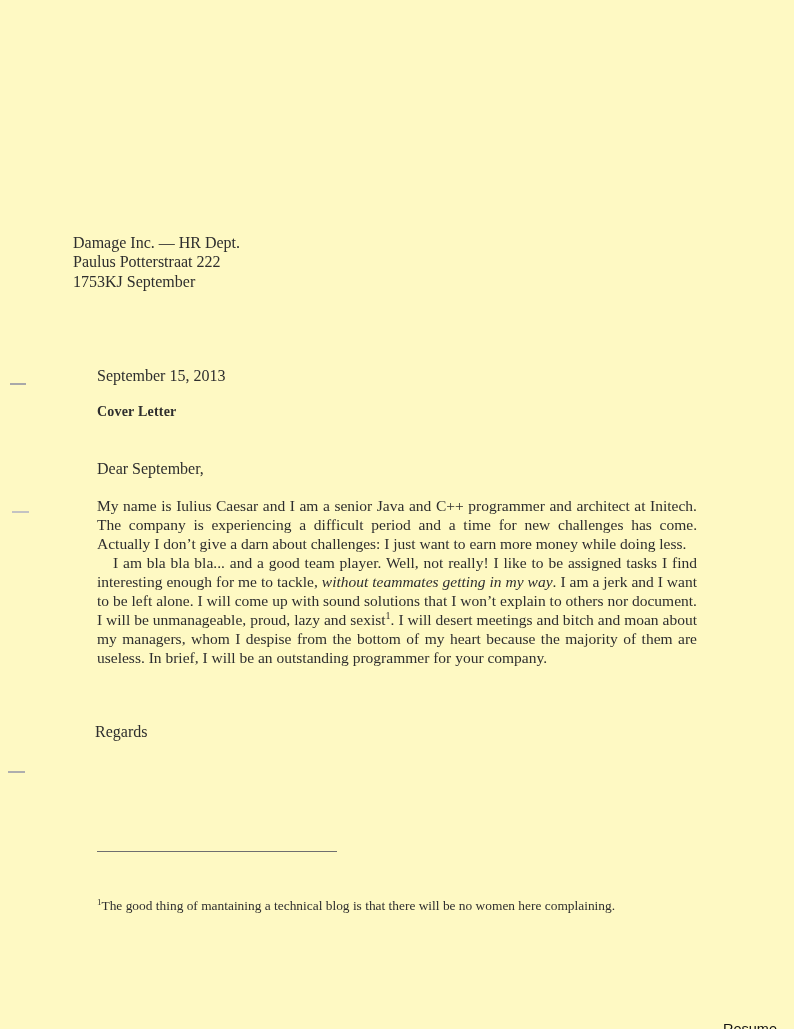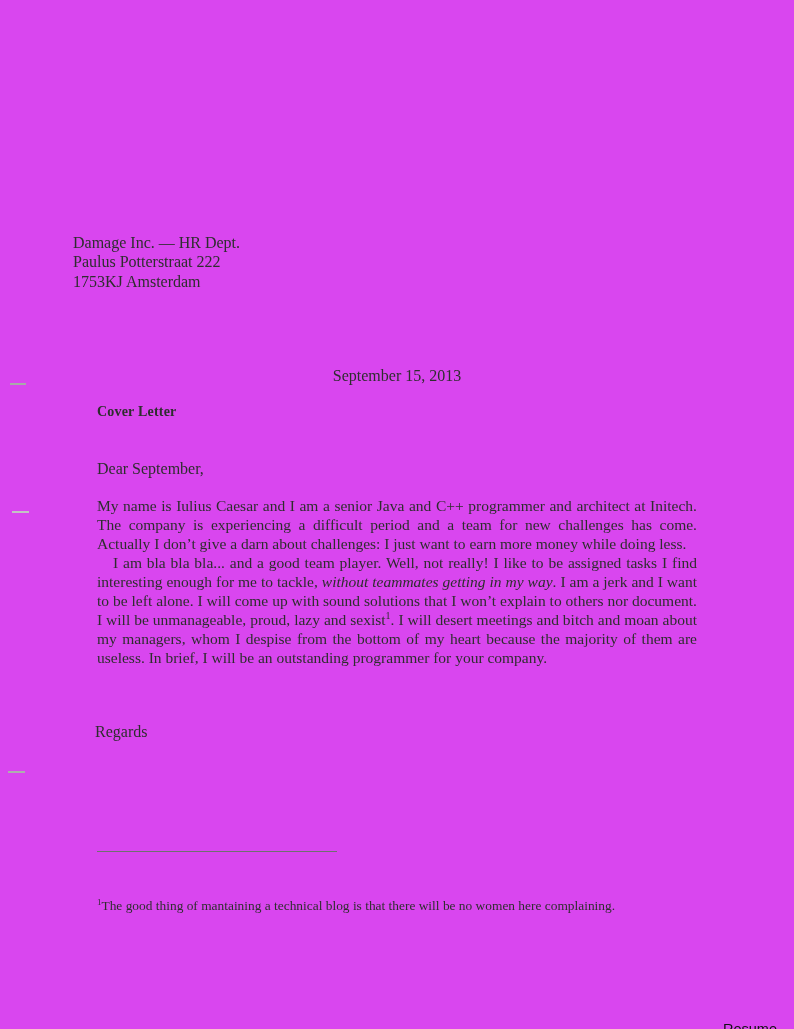--- a/index.html
+++ b/index.html
@@ -1,21 +1,21 @@
 <!DOCTYPE html>
 <html><head>
 <meta charset="utf-8">
 <style>
   * { margin: 0; padding: 0; box-sizing: border-box; }
   html, body { background: #ffffff; }
   .page {
     position: relative;
     width: 794px;
     height: 1029px;
-    background: #d946ef;
+    background: #fef9c3;
     font-family: "Liberation Serif", "DejaVu Serif", serif;
     color: #2e2e2e;
     overflow: hidden;
   }
   .fold-mark {
     position: absolute;
     height: 2px;
     background: #b5b5b5;
   }
   .fm1 { left: 10px; top: 383px; width: 16px; background: #a9a9a9; }
@@ -27,21 +27,21 @@
     left: 73px;
     top: 233px;
     font-size: 16px;
     line-height: 19.3px;
   }
   .date-row {
     position: absolute;
     left: 97px;
     top: 367px;
     width: 600px;
-    text-align: center;
+    text-align: left;
     font-size: 16px;
   }
   .letter-title {
     position: absolute;
     left: 97px;
     top: 404px;
     font-size: 14px;
     font-weight: bold;
     letter-spacing: 0.2px;
   }
@@ -108,31 +108,31 @@
 
 <div class="page">
 
   <div class="fold-mark fm1"></div>
   <div class="fold-mark fm2"></div>
   <div class="fold-mark fm3"></div>
 
   <div class="recipient">
     <div>Damage Inc. — HR Dept.</div>
     <div>Paulus Potterstraat 222</div>
-    <div>1753KJ Amsterdam</div>
+    <div>1753KJ September</div>
   </div>
 
   <div class="date-row">September 15, 2013</div>
 
   <div class="letter-title">Cover Letter</div>
 
   <div class="salutation">Dear September,</div>
 
   <div class="body-block">
-    <p>My name is Iulius Caesar and I am a senior Java and C++ programmer and architect at Initech. The company is experiencing a difficult period and a team for new challenges has come. Actually I don’t give a darn about challenges: I just want to earn more money while doing less.</p>
+    <p>My name is Iulius Caesar and I am a senior Java and C++ programmer and architect at Initech. The company is experiencing a difficult period and a time for new challenges has come. Actually I don’t give a darn about challenges: I just want to earn more money while doing less.</p>
     <p class="indented"><span>I am bla bla bla...  and a good team player.  Well, not really!  I like to be assigned tasks I find interesting enough for me to tackle, </span><span class="em">without teammates getting in my way</span><span>. I am a jerk and I want to be left alone. I will come up with sound solutions that I won’t explain to others nor document. I will be unmanageable, proud, lazy and sexist</span><sup>1</sup><span>. I will desert meetings and bitch and moan about my managers, whom I despise from the bottom of my heart because the majority of them are useless. In brief, I will be an outstanding programmer for your company.</span></p>
   </div>
 
   <div class="closing">Regards</div>
 
   <div class="footnote-rule"></div>
 
   <div class="footnote"><sup>1</sup><span>The good thing of mantaining a technical blog is that there will be no women here complaining.</span></div>
 
   <a class="resume-link">Resume</a>

